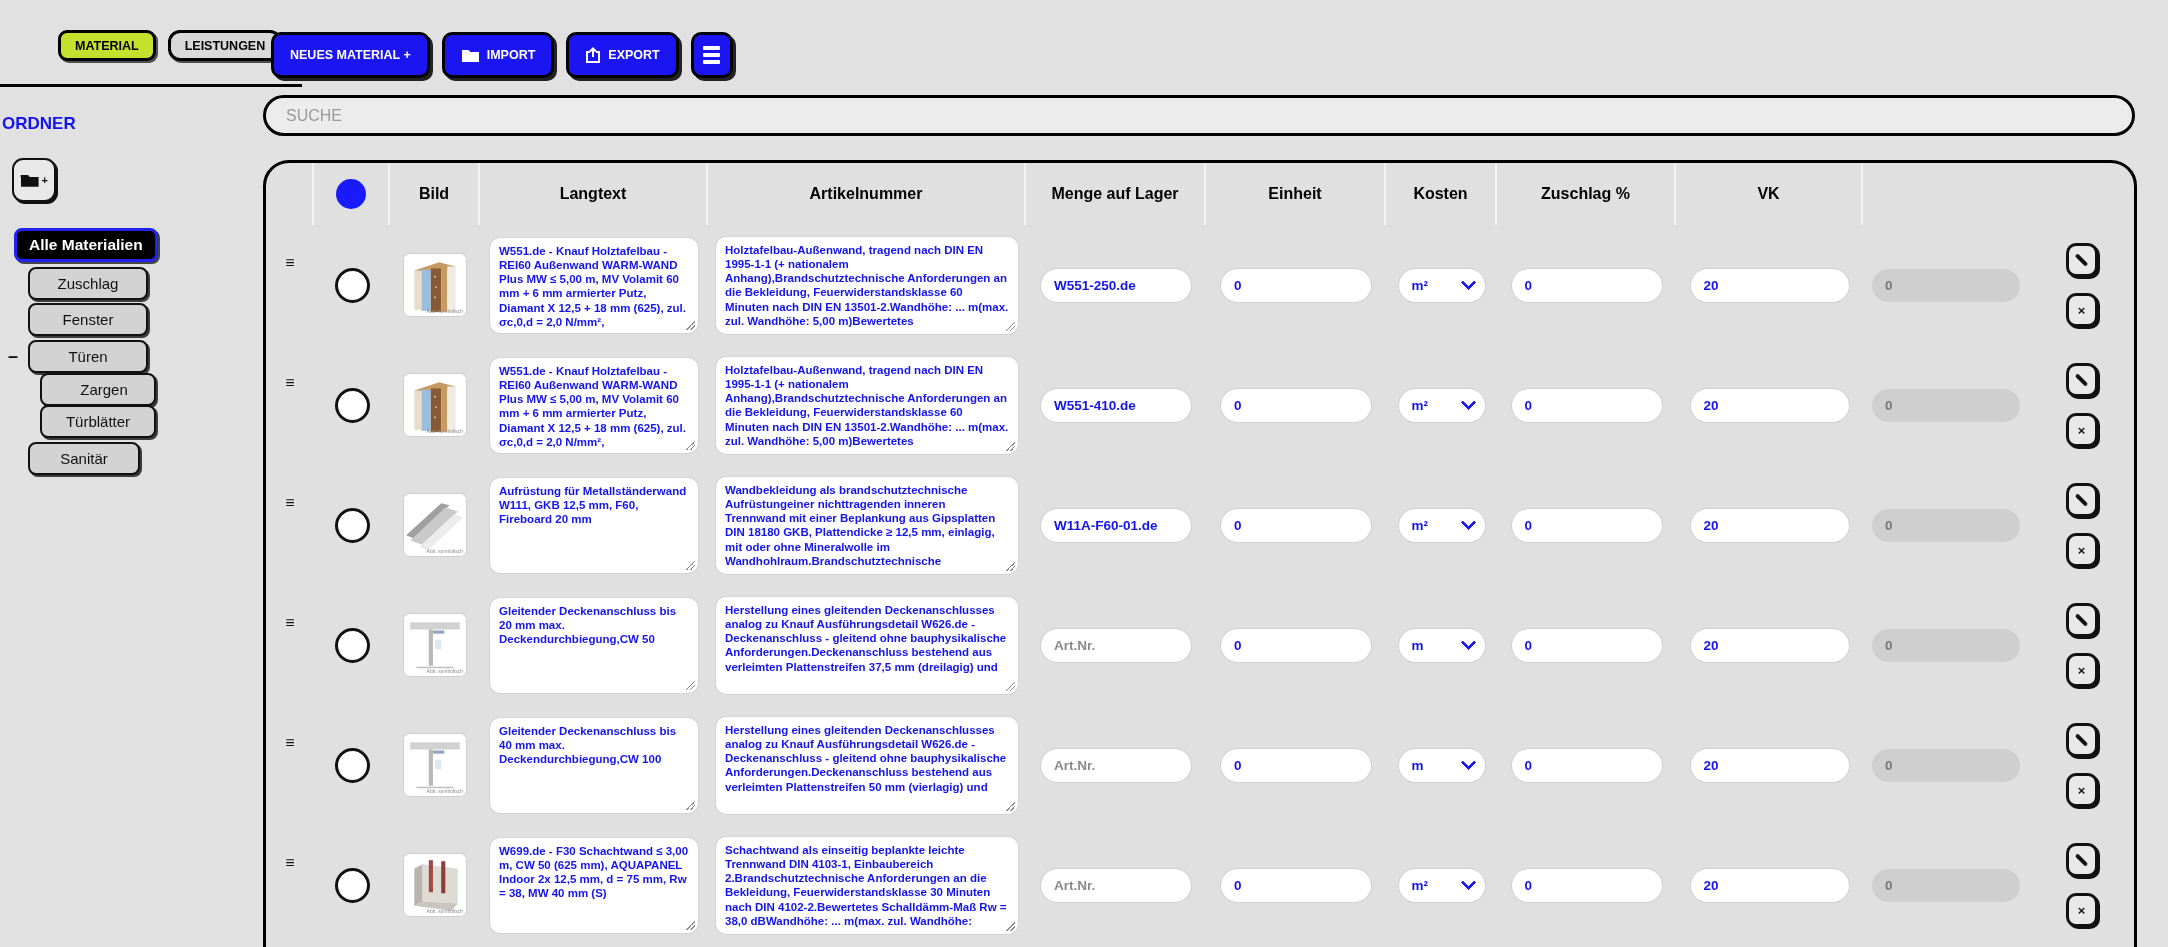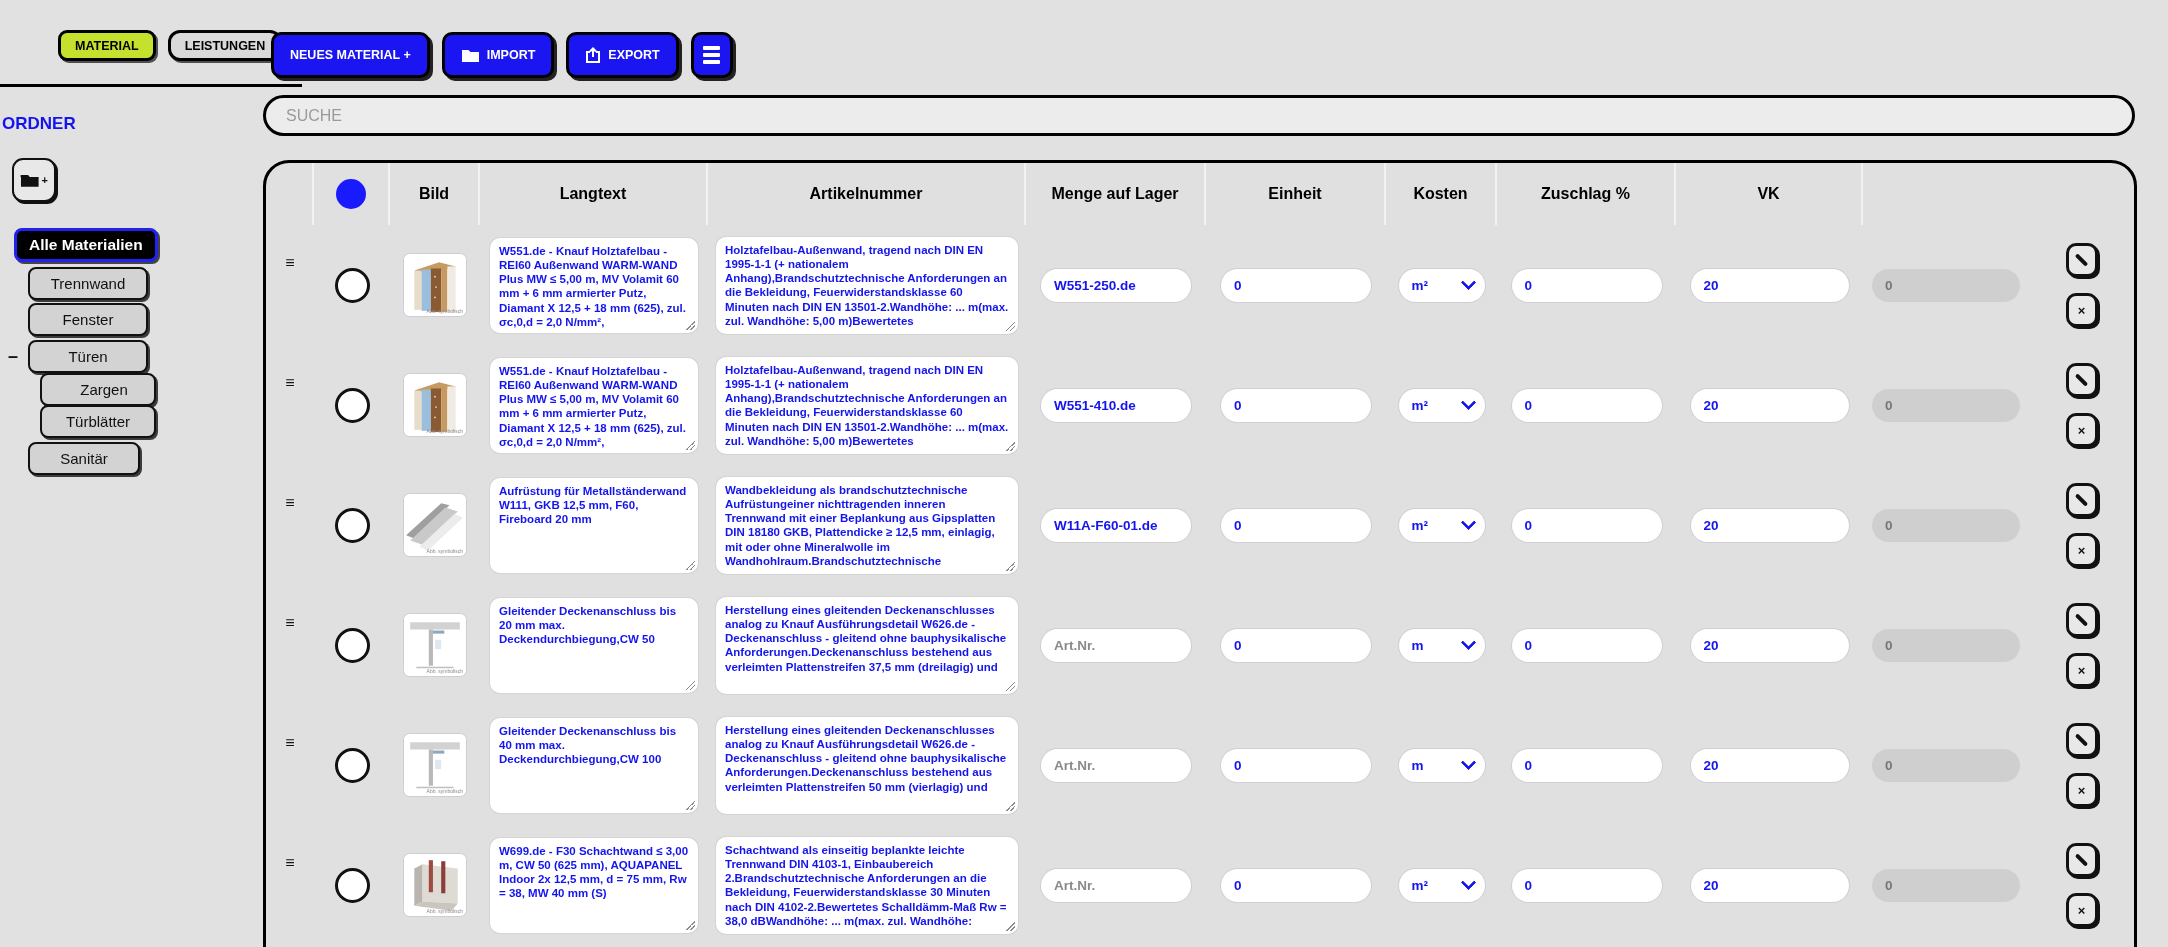--- a/index.html
+++ b/index.html
@@ -116,21 +116,21 @@
 
   <button class="folder-add">
     <svg width="20" height="16" viewBox="0 0 20 16">
       <path d="M1,3 h7 l2,2 h9 v10 h-18 z" fill="#111"></path>
       <path d="M1,3 h7 l1.2,1.5 h-9.2 z" fill="#111"></path>
     </svg>
     <span class="plus">+</span>
   </button>
 
   <button class="tree-btn alle t0">Alle Materialien</button>
-  <button class="tree-btn t1">Trennwand</button>
+  <button class="tree-btn t1">Zuschlag</button>
   <button class="tree-btn t2">Fenster</button>
   <button class="tree-btn t3">Türen</button>
   <span class="tree-minus">–</span>
   <button class="tree-btn t4">Zargen</button>
   <button class="tree-btn t5">Türblätter</button>
   <button class="tree-btn t6">Sanitär</button>
 
   <div class="toolbar">
     <button class="tb">
       <span>NEUES MATERIAL +</span>

